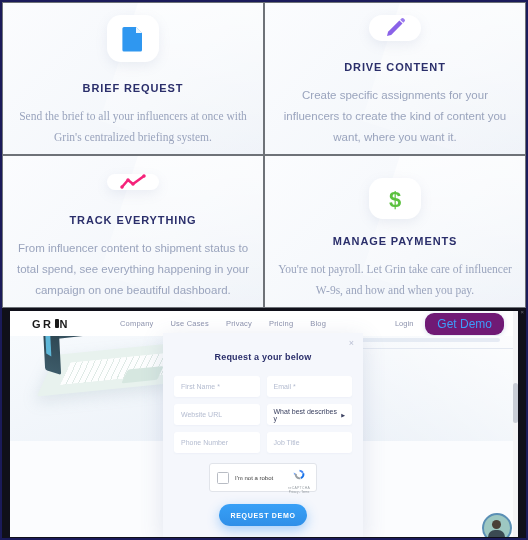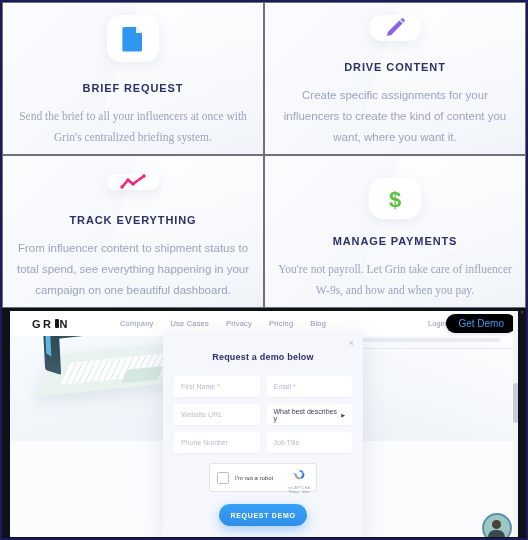--- a/index.html
+++ b/index.html
@@ -71,24 +71,24 @@
     background:#ffffff;display:flex;align-items:center;
     border-bottom:1px solid #edf0f5;
   }
   .logo{
     margin-left:22px;font-size:11px;font-weight:bold;letter-spacing:2.5px;
     color:#191919;display:flex;align-items:center;
   }
   .logo .dot{display:inline-block;width:4px;height:9px;background:#191919;border-radius:1px;margin:0 1px;position:relative;}
   .navlinks{display:flex;gap:17px;margin-left:50px;}
   .navlinks span{font-size:7.5px;color:#8d93ad;letter-spacing:.2px;}
-  .navright{position:absolute;right:2px;display:flex;align-items:center;}
+  .navright{position:absolute;right:14px;display:flex;align-items:center;gap:12px;}
   .navright .login{font-size:7.5px;color:#8d93ad;}
   .getdemo{
-    font-size:10px;color:#3d9dfb;background:#000000;border-radius:9px;
+    font-size:12px;color:#3d9dfb;background:#701a75;border-radius:9px;
     padding:4px 12px;box-shadow:0 1px 5px rgba(110,140,190,.28);
   }
   
   .hero{
     position:absolute;left:0;top:25px;width:508px;height:105px;
     background:linear-gradient(160deg,#f7fafd 0%,#eef3f9 55%,#e7eef6 100%);
     overflow:hidden;
   }
   .hero .sheen{position:absolute;right:-30px;top:-20px;width:230px;height:160px;background:linear-gradient(200deg,rgba(255,255,255,.92),rgba(255,255,255,0));transform:rotate(12deg);}
   .heroline{position:absolute;left:330px;top:2px;width:160px;height:4px;background:#dfe5f0;border-radius:2px;opacity:.75;}
@@ -255,21 +255,21 @@
           <div class="lapscreen">
             <div class="lapteal"></div>
           </div>
         </div>
       </div>
 
       <div class="belowhero"></div>
 
       <div class="modal">
         <div class="modal-close">×</div>
-        <div class="modal-title">Request a demo below</div>
+        <div class="modal-title">Request a your below</div>
 
         <div class="form">
           <div class="field">First Name *</div>
           <div class="field">Email *</div>
           <div class="field">Website URL</div>
           <div class="field select">
             <span>What best describes y</span>
             <span class="caret">▶</span>
           </div>
           <div class="field">Phone Number</div>

